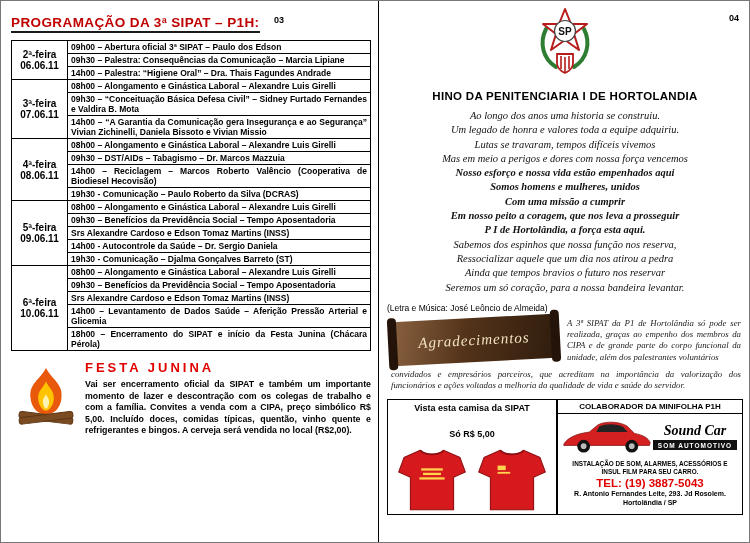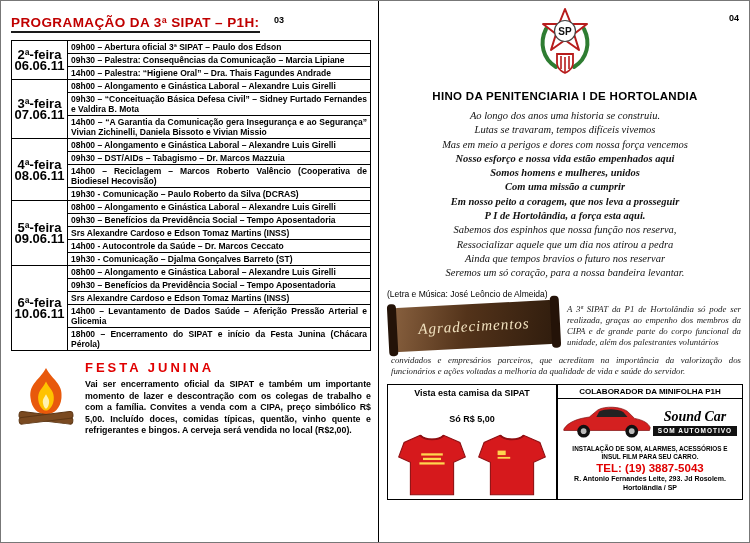--- a/index.html
+++ b/index.html
@@ -14,21 +14,21 @@
   
   .page-left { position:absolute; left:0; top:0; width:377px; height:543px; padding:12px 6px 0 10px; }
   .lp-title-row { white-space:nowrap; }
   .lp-title { display:inline-block; color:#c00000; font-weight:bold; font-size:13.5px;
               letter-spacing:.4px; border-bottom:2px solid #1a1a1a; padding-bottom:1px; }
   .lp-pagenum { font-weight:bold; font-size:9px; margin-left:10px; position:relative; top:-4px; }
 
   .sched-table { margin-top:7px; width:360px; border:1px solid #000; border-bottom:0; }
   .sched-row { display:flex; border-bottom:1px solid #000; }
   .day-cell { flex:0 0 56px; width:56px; border-right:1px solid #000; display:flex; flex-direction:column;
-              align-items:center; justify-content:center; font-weight:bold; font-size:13px;
+              align-items:center; justify-content:center; font-weight:bold; font-size:10px;
               line-height:11px; text-align:center; }
   .events-cell { flex:1; min-width:0; }
   .event { font-size:8.5px; font-weight:bold; line-height:10px; padding:1px 3px; text-align:justify; }
   .event + .event { border-top:1px solid #000; }
 
   .festa { margin-top:9px; width:362px; }
   .fire-wrap { float:left; width:58px; height:64px; margin:6px 10px 0 6px; }
   .festa-title { color:#e00000; font-weight:bold; font-size:13px; letter-spacing:3px; margin:4px 0 4px 6px; }
   .festa-body { font-size:8.8px; font-weight:bold; line-height:11.5px; text-align:justify; padding-right:2px; }
 
@@ -122,21 +122,21 @@
         </div>
         <div class="sched-row">
           <div class="day-cell">
             <div class="day-name">5ª-feira</div>
             <div class="day-date">09.06.11</div>
           </div>
           <div class="events-cell">
             <div class="event">08h00 – Alongamento e Ginástica Laboral – Alexandre Luis Girelli</div>
             <div class="event">09h30 – Benefícios da Previdência Social – Tempo Aposentadoria</div>
             <div class="event">Srs Alexandre Cardoso e Edson Tomaz Martins (INSS)</div>
-            <div class="event">14h00 - Autocontrole da Saúde – Dr. Marcos Ceccato</div>
+            <div class="event">14h00 - Autocontrole da Saúde – Dr. Sergio Daniela</div>
             <div class="event">19h30 - Comunicação – Djalma Gonçalves Barreto (ST)</div>
           </div>
         </div>
         <div class="sched-row">
           <div class="day-cell">
             <div class="day-name">6ª-feira</div>
             <div class="day-date">10.06.11</div>
           </div>
           <div class="events-cell">
             <div class="event">08h00 – Alongamento e Ginástica Laboral – Alexandre Luis Girelli</div>
@@ -177,20 +177,21 @@
         <circle cx="29" cy="24" r="10.5" fill="#fff" stroke="#444" stroke-width="1.2"></circle>
         <text x="29" y="28" font-size="10" font-weight="bold" text-anchor="middle" fill="#111">SP</text>
         <path d="M21 47 h16 v9 c0 7 -8 10 -8 10 s-8 -3 -8 -10 Z" fill="#fff" stroke="#b71c1c" stroke-width="1.8"></path>
         <path d="M25 49 v13 M29 50 v15 M33 49 v13" stroke="#b71c1c" stroke-width="1.6"></path>
       </svg>
     </div>
 
     <div class="anthem-title">HINO DA PENITENCIARIA I DE HORTOLANDIA</div>
     <div class="anthem">
         <div class="anthem-line">Ao longo dos anos uma historia se construiu.</div>
+        <div class="anthem-line">Um legado de honra e valores toda a equipe adquiriu.</div>
         <div class="anthem-line">Lutas se travaram, tempos difíceis vivemos</div>
         <div class="anthem-line">Mas em meio a perigos e dores com nossa força vencemos</div>
         <div class="anthem-line bold">Nosso esforço e nossa vida estão empenhados aqui</div>
         <div class="anthem-line bold">Somos homens e mulheres, unidos</div>
         <div class="anthem-line bold">Com uma missão a cumprir</div>
         <div class="anthem-line bold">Em nosso peito a coragem, que nos leva a prosseguir</div>
         <div class="anthem-line bold">P I de Hortolândia, a força esta aqui.</div>
         <div class="anthem-line">Sabemos dos espinhos que nossa função nos reserva,</div>
         <div class="anthem-line">Ressocializar aquele que um dia nos atirou a pedra</div>
         <div class="anthem-line">Ainda que tempos bravios o futuro nos reservar</div>

